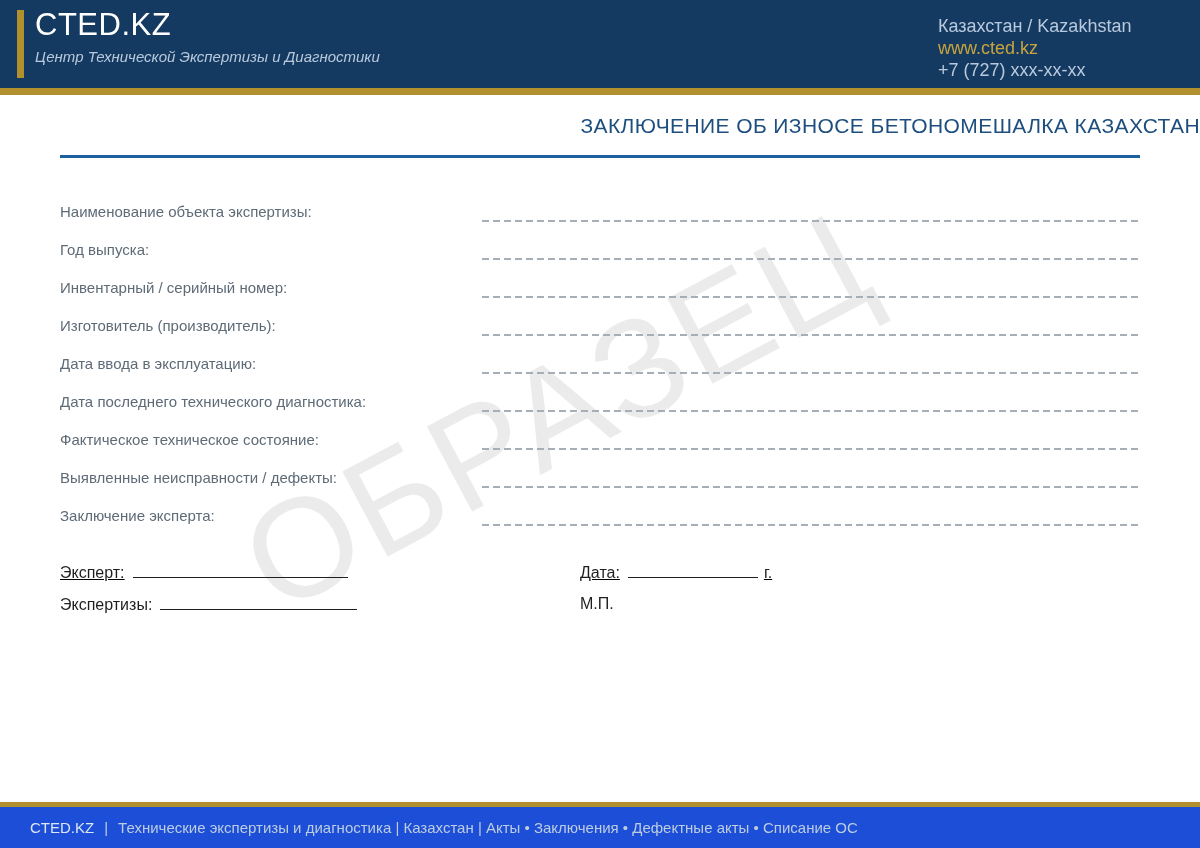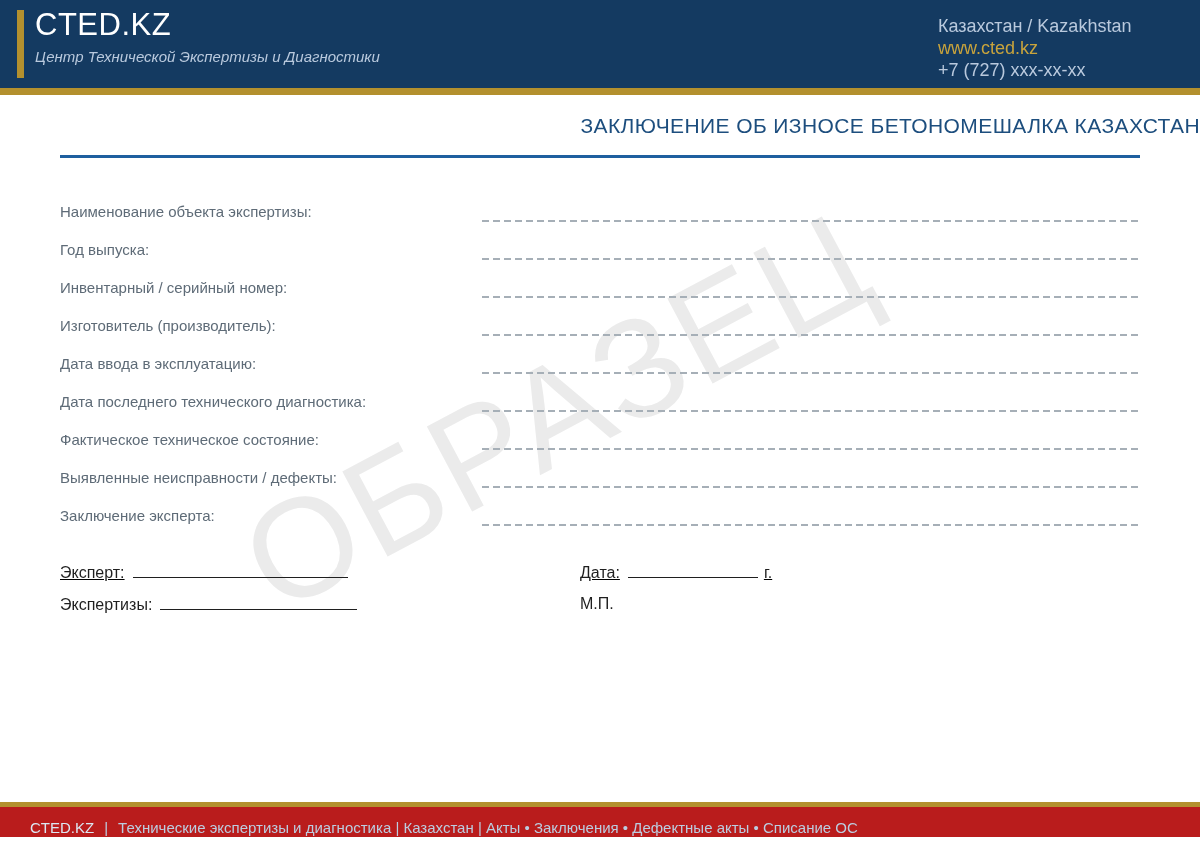--- a/index.html
+++ b/index.html
@@ -45,21 +45,21 @@
   .col-right { left:580px; }
   .sign-label { color:#1f1f1f; font-size:16px; }
   .sign-line { display:inline-block; height:15px; border-bottom:1px solid #1f1f1f; vertical-align:baseline; }
   .line-expert { width:215px; margin-left:8px; }
   .line-position { width:197px; margin-left:8px; }
   .line-date { width:130px; margin-left:8px; margin-right:6px; }
 
   
   .footer { position:absolute; left:0; bottom:0; width:1200px; height:46px; }
   .footer-gold-strip { position:absolute; top:0; left:0; width:1200px; height:5px; background:#b3902e; }
-  .footer-bar { position:absolute; top:5px; left:0; width:1200px; height:30px; background:#b91c1c;
+  .footer-bar { position:absolute; top:5px; left:0; width:1200px; height:42px; background:#1d4ed8;
                 line-height:41px; padding-left:30px; font-size:15px; color:#bccde0; white-space:nowrap; }
   .footer-brand { color:#dce7f2; }
   .footer-sep { margin:0 10px; color:#bccde0; }
 </style>
 </head>
 <body>
 
 <div class="page">
 
   <div class="header">

